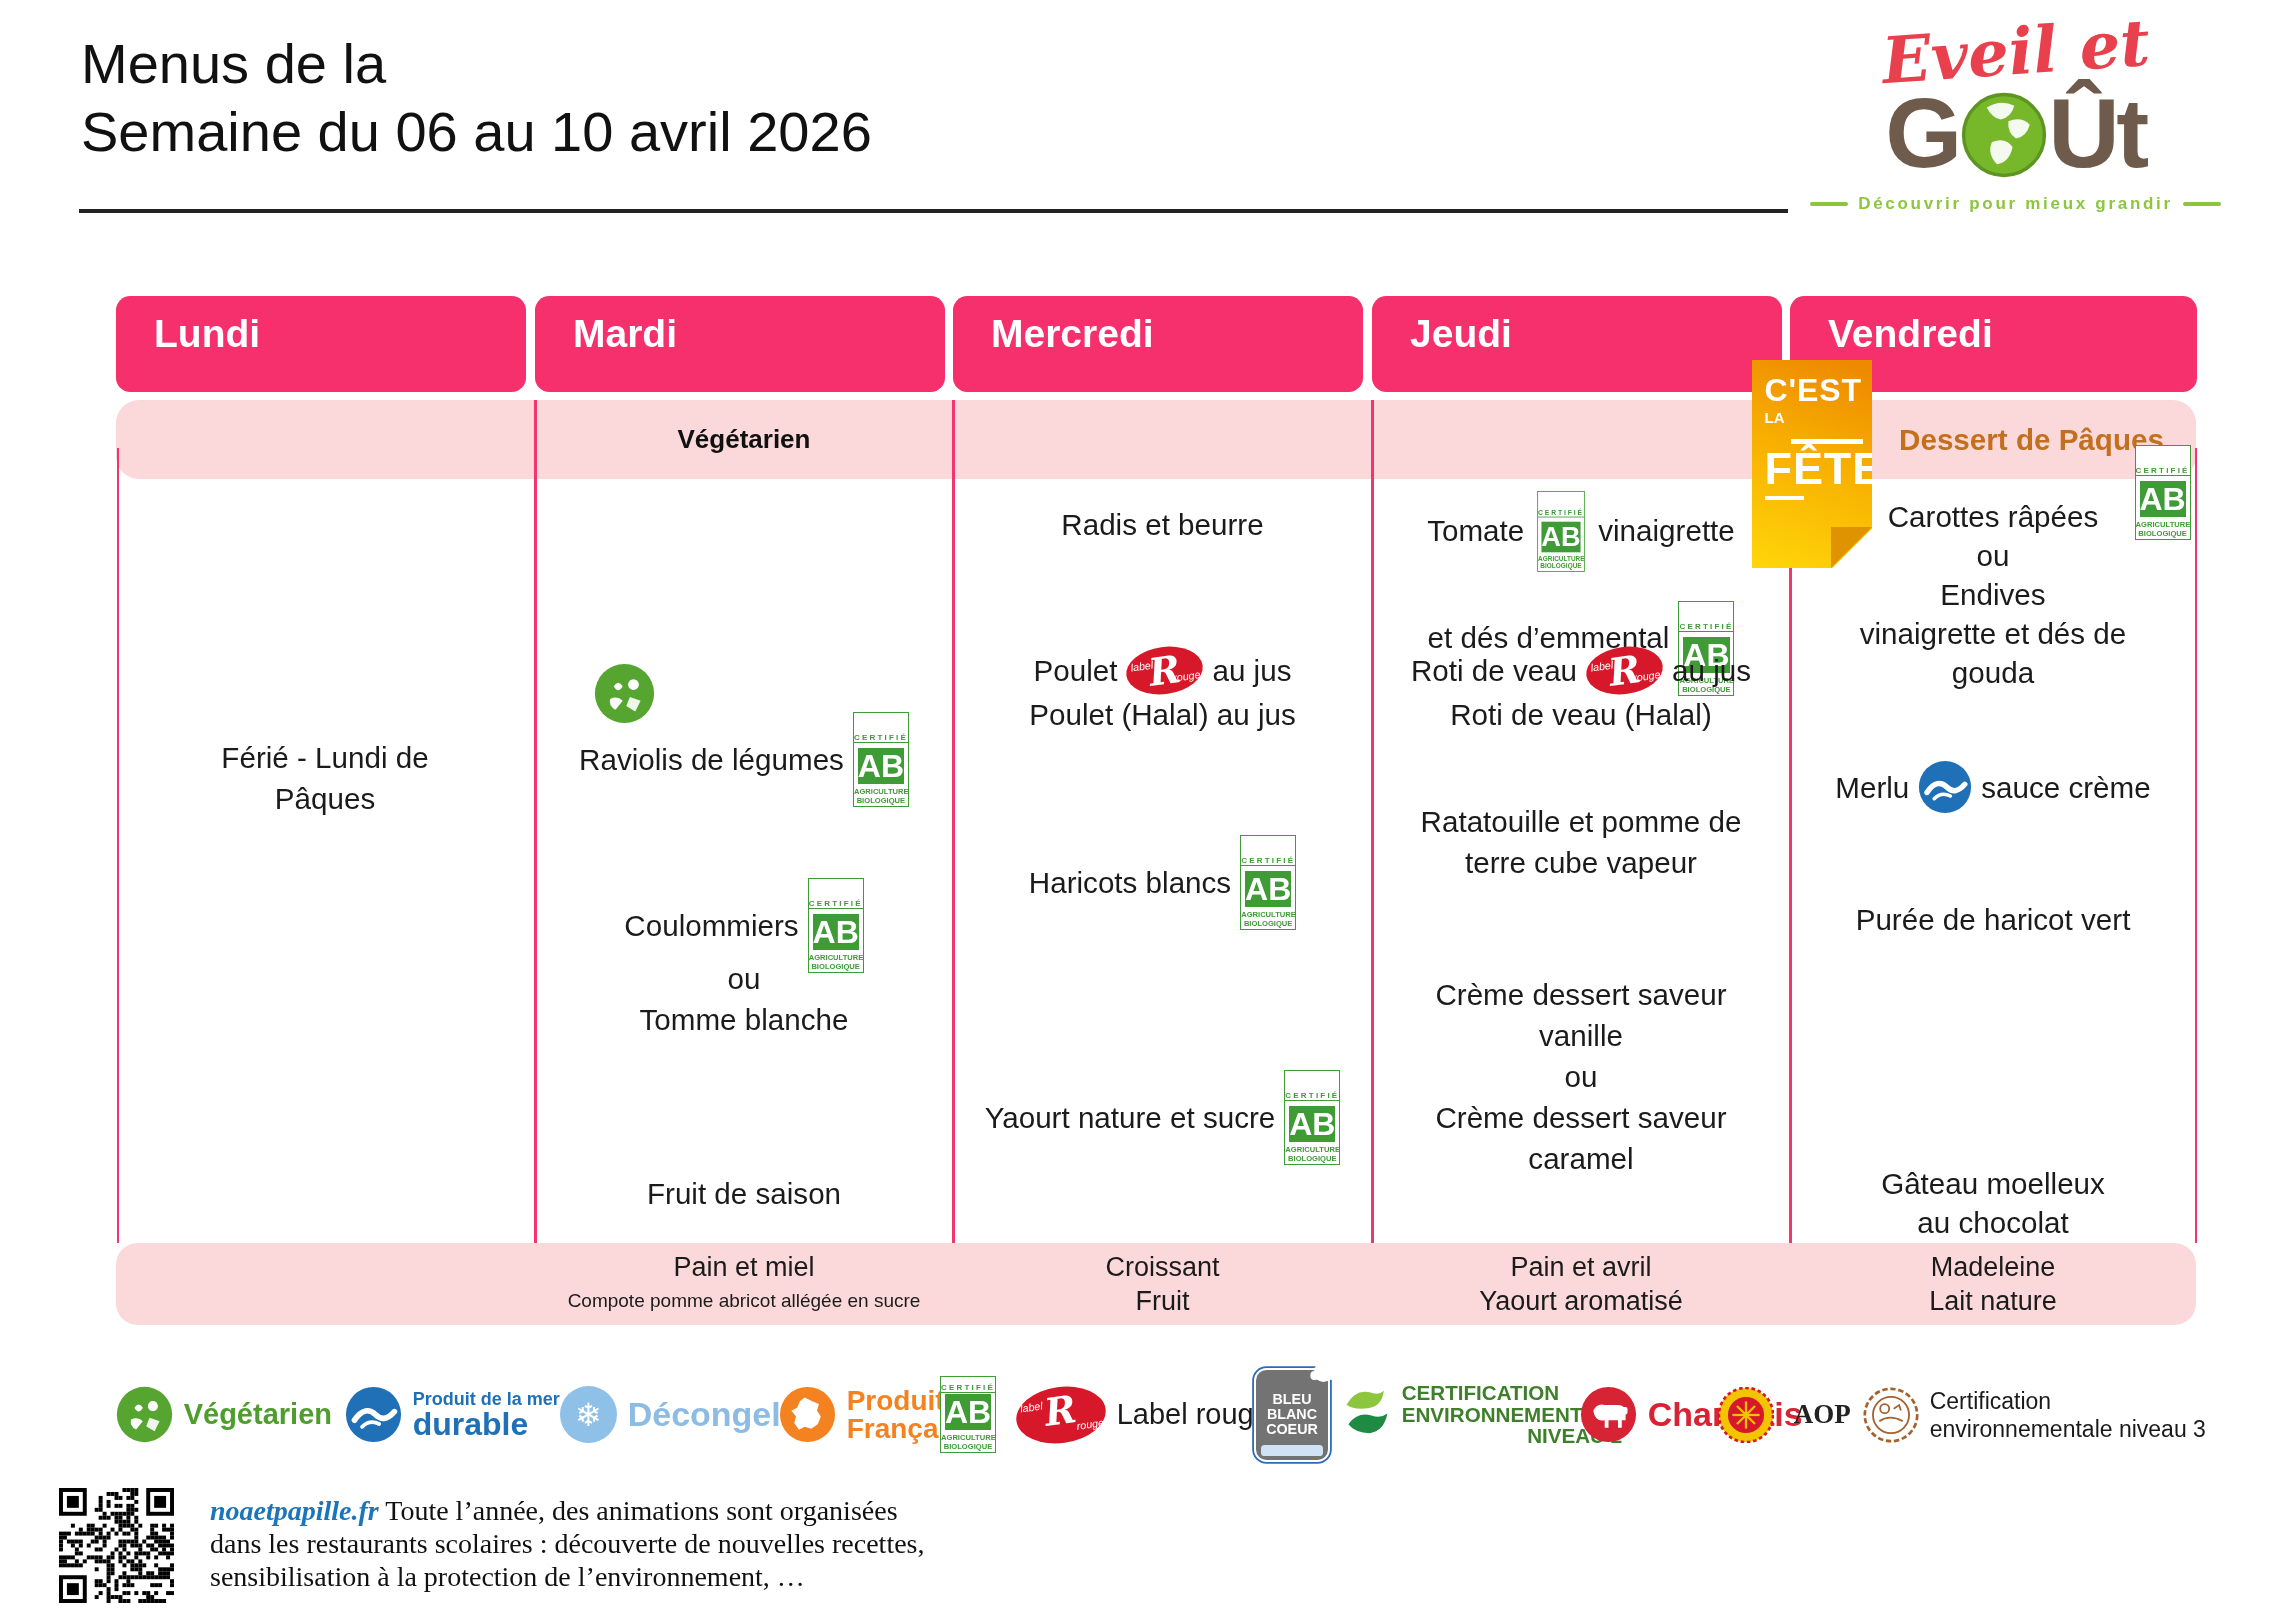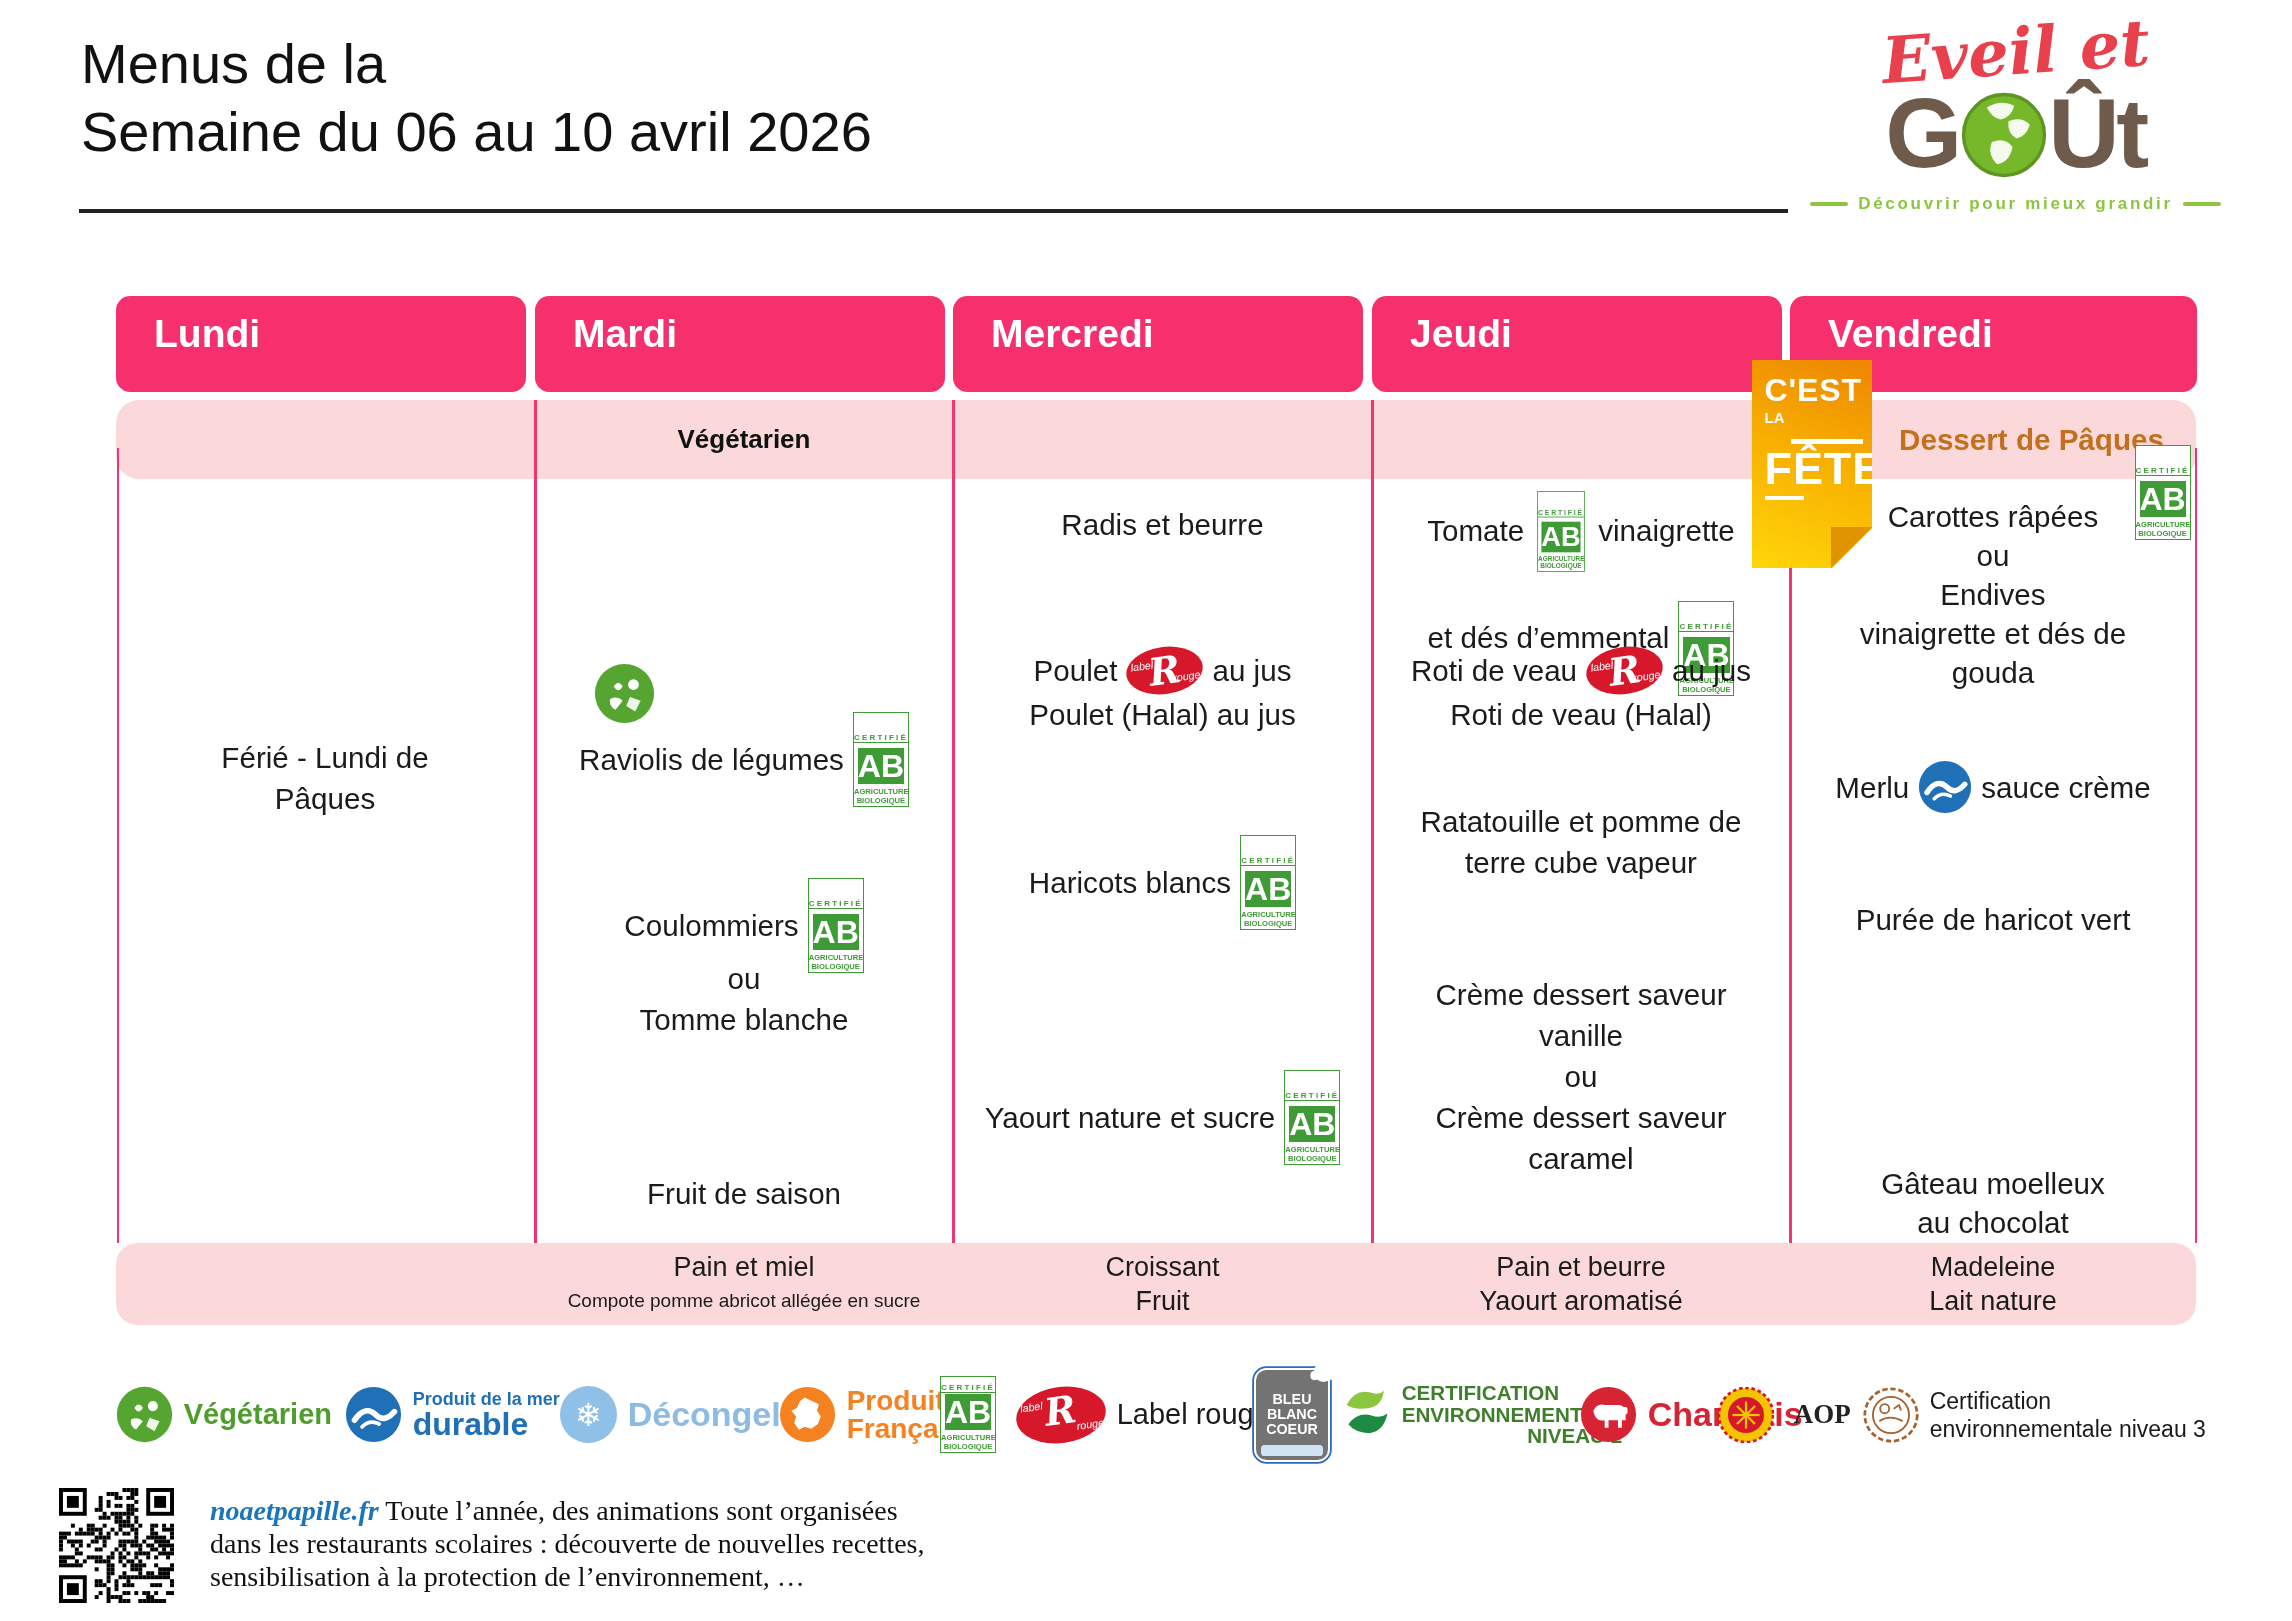--- a/index.html
+++ b/index.html
@@ -327,21 +327,21 @@
   <div class="abs" id="gouter"></div>
   <div class="abs gcell" style="left:535px;width:418px">
     <span class="g1">Pain et miel</span>
     <span class="g2 small">Compote pomme abricot allégée en sucre</span>
   </div>
   <div class="abs gcell" style="left:953px;width:419px">
     <span class="g1">Croissant</span>
     <span class="g2">Fruit</span>
   </div>
   <div class="abs gcell" style="left:1372px;width:418px">
-    <span class="g1">Pain et beurre</span>
+    <span class="g1">Pain et avril</span>
     <span class="g2">Yaourt aromatisé</span>
   </div>
   <div class="abs gcell" style="left:1790px;width:406px">
     <span class="g1">Madeleine</span>
     <span class="g2">Lait nature</span>
   </div>
 
   <div class="abs leg" style="left:116px">
     <svg width="57" height="57" viewBox="0 0 68 68">
       <circle cx="34" cy="34" r="33" fill="#56A531"></circle>

